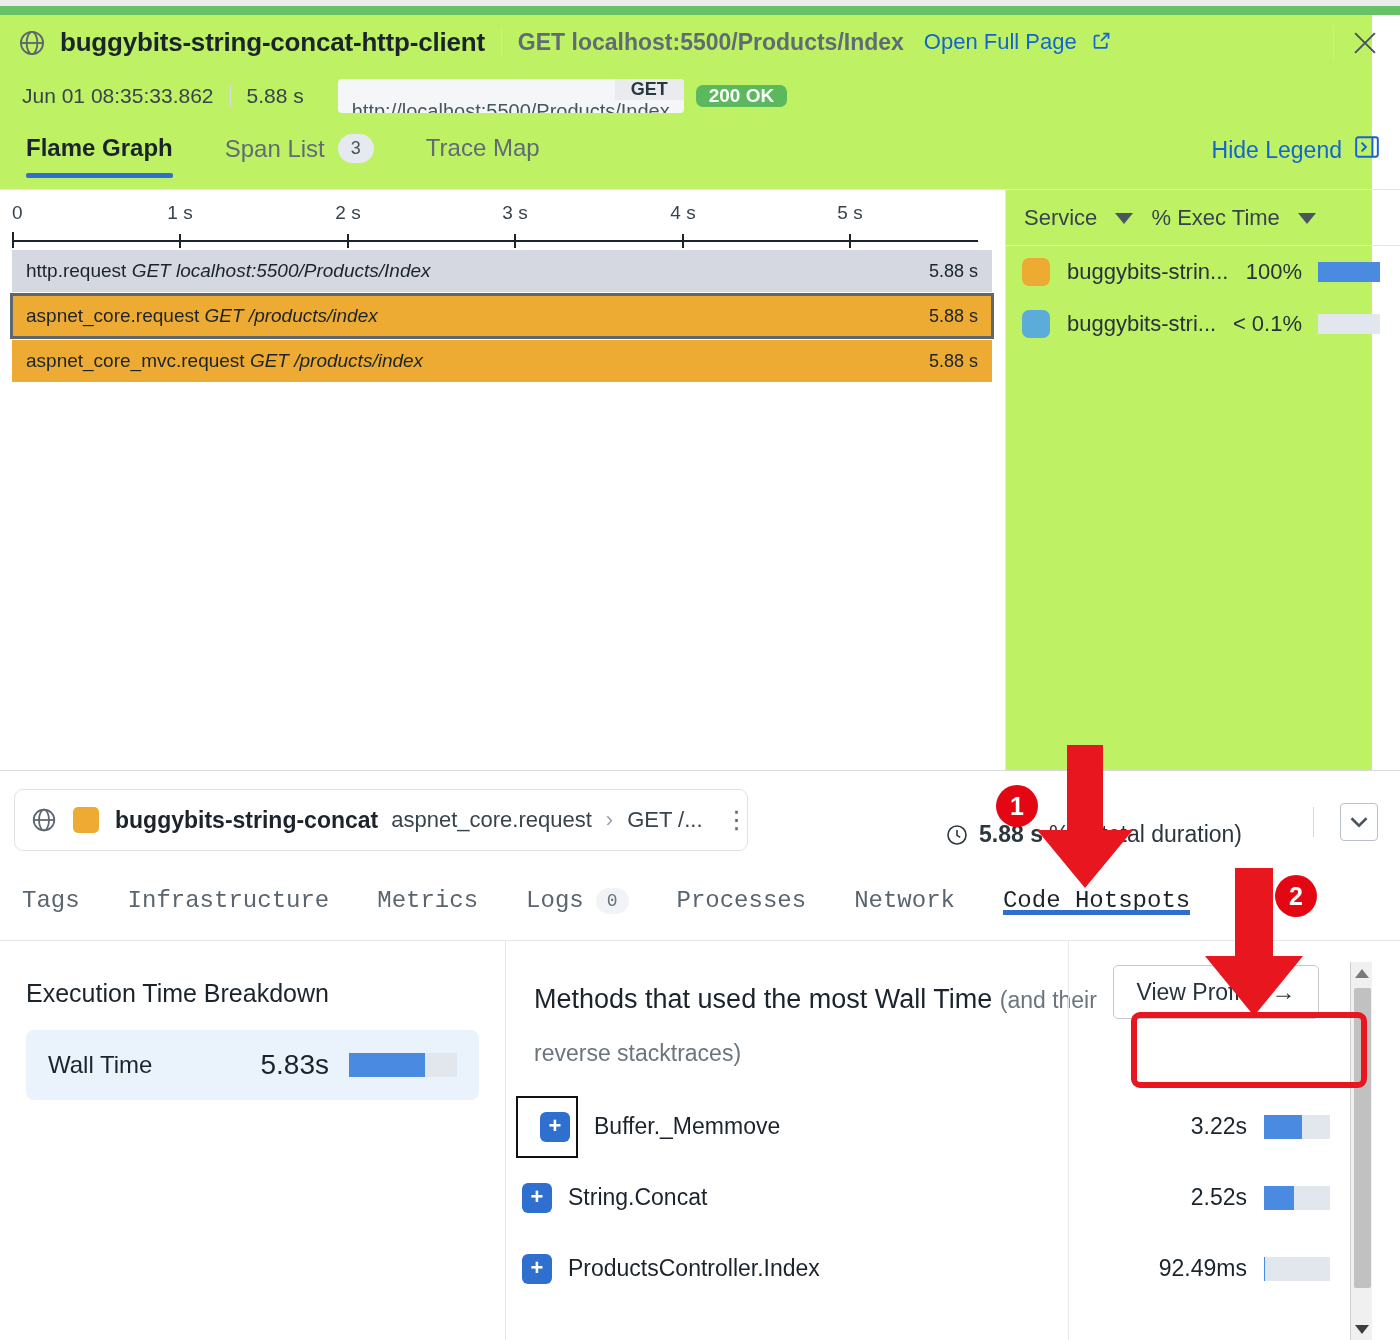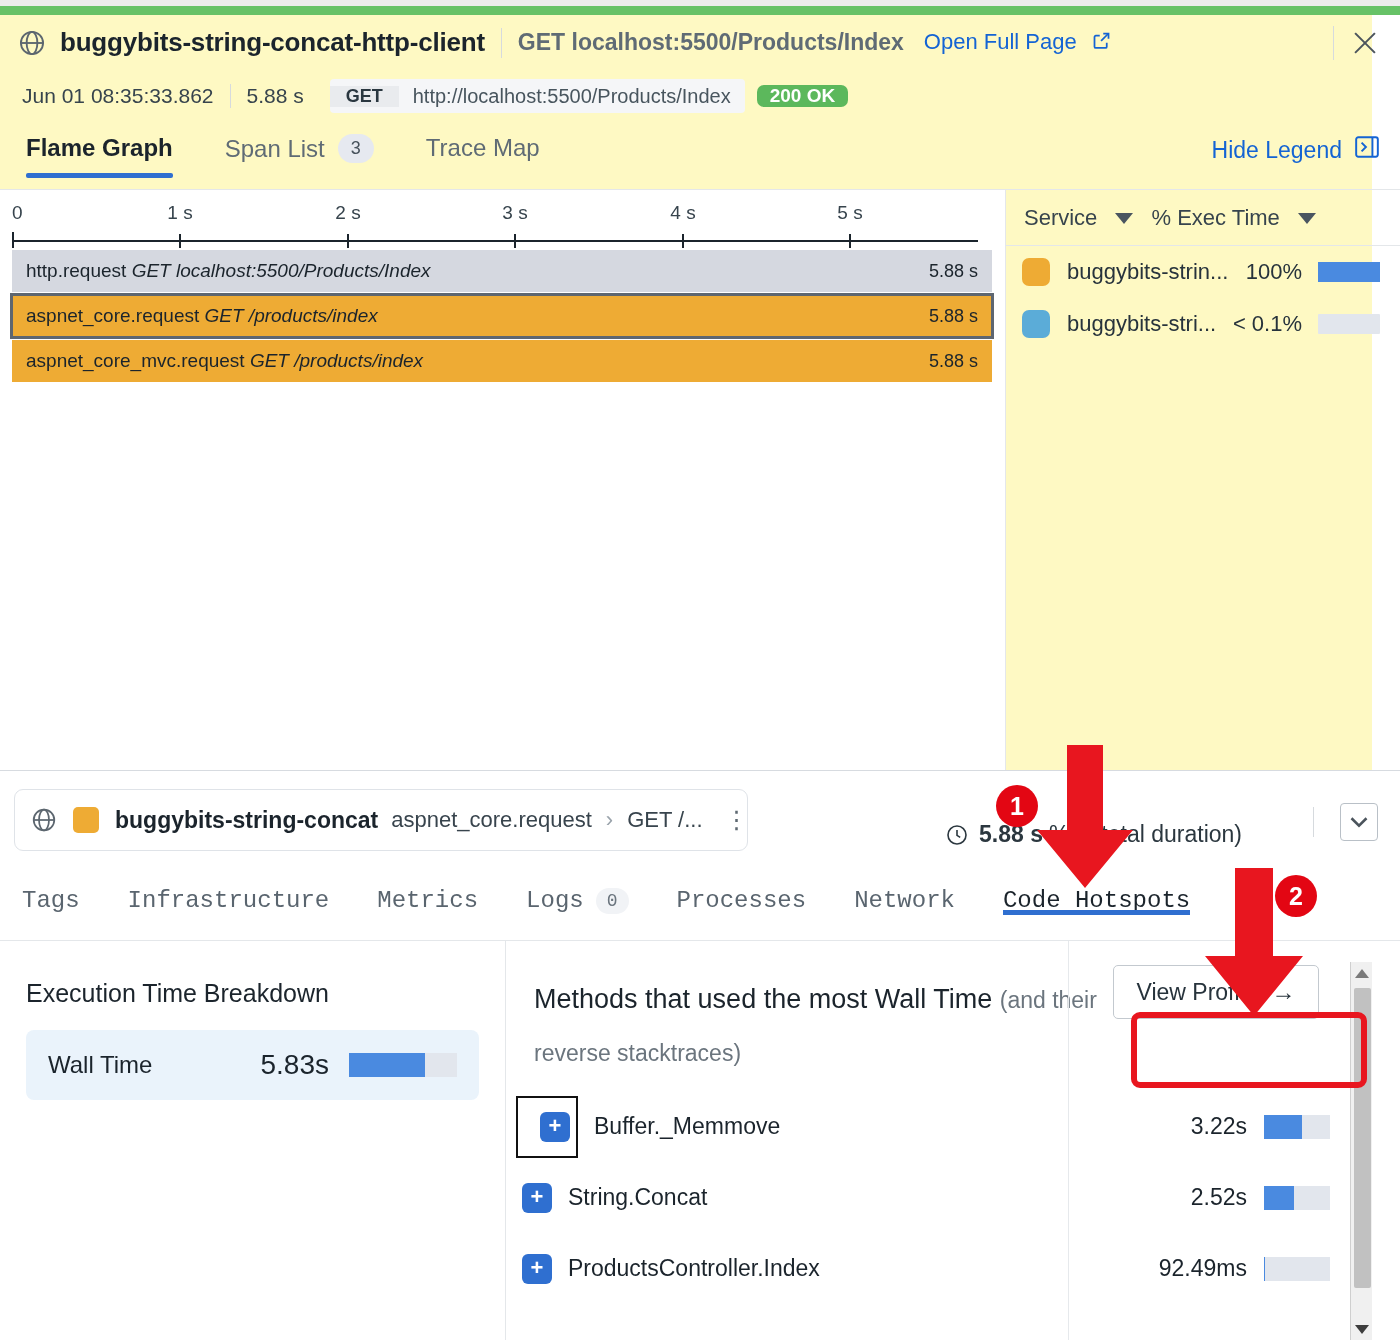--- a/index.html
+++ b/index.html
@@ -2,21 +2,21 @@
 <html><head>
 <meta charset="utf-8">
 <style>
   * { box-sizing: border-box; margin: 0; padding: 0; }
   html, body {
     width: 1400px; height: 1340px;
     font-family: "Liberation Sans", sans-serif;
     background: #ffffff;
     overflow: hidden;
   }
-  #page { position: relative; width: 1372px; height: 1340px; background:#fef9c3; }
+  #page { position: relative; width: 1372px; height: 1340px; background:#bef264; }
 
   
   .top-grey { position:absolute; left:0; top:0; width:1400px; height:6px; background:#ececec; }
   .top-green{ position:absolute; left:0; top:6px; width:1400px; height:9px; background:#67c267; }
 
   
   .hdr { position:absolute; left:0; top:15px; width:1400px; height:55px; display:flex; align-items:center; padding:0 18px; }
   .globe { width:28px; height:28px; flex:none; margin-right:14px; }
   .hdr-title { font-size:26px; font-weight:bold; color:#1b242c; letter-spacing:-0.2px; white-space:nowrap; }
   .hdr-sep { width:1px; height:30px; background:#d6dade; margin:0 16px; }
@@ -25,21 +25,21 @@
   .ext-icon { display:inline-block; vertical-align:-2px; margin-left:8px; }
   .hdr-spacer { flex:1 1 auto; }
   .hdr-sep2 { width:1px; height:34px; background:#d6dade; margin:0 14px 0 6px; }
   .close-x { width:34px; height:34px; cursor:pointer; }
 
   
   .meta { position:absolute; left:0; top:72px; width:1400px; height:48px; display:flex; align-items:center; padding:0 22px; }
   .meta-time { font-size:21px; color:#37444d; white-space:nowrap; }
   .meta-div { width:1px; height:24px; background:#d6dade; margin:0 16px; }
   .meta-dur { font-size:21px; color:#37444d; white-space:nowrap; }
-  .meta-url-wrap { display:flex; align-items:center; margin-left:26px; border-radius:4px; overflow:hidden; background:#f5f6f8; height:34px; }
+  .meta-url-wrap { display:flex; align-items:flex-end; margin-left:34px; border-radius:4px; overflow:hidden; background:#f5f6f8; height:34px;flex-direction:column; }
   .meta-method { display:flex; align-items:center; padding:0 16px; background:#e9ebee; font-size:18px; font-weight:bold; color:#2a3740; }
   .meta-url { display:flex; align-items:center; padding:0 14px; font-size:20px; color:#48555e; white-space:nowrap; }
   .meta-status { margin-left:12px; background:#5cb85c; color:#fff; font-weight:bold; font-size:19px; border-radius:7px; padding:0 13px; white-space:nowrap; }
 
   
   .tabs-row { position:absolute; left:0; top:128px; width:1400px; height:62px; border-bottom:1px solid #e4e7ea; display:flex; align-items:flex-start; padding-left:26px; }
   .tab { position:relative; font-size:24px; color:#5f6b75; padding:6px 0 0 0; margin-right:52px; cursor:pointer; white-space:nowrap; display:flex; align-items:center; }
   .tab.active { color:#1b242c; font-weight:bold; }
   .tab .underline { position:absolute; left:0; right:0; bottom:-16px; height:5px; background:#2f6fd0; border-radius:2px; }
   .pill { display:inline-block; margin-left:13px; background:#e6e9f0; color:#47525c; font-size:18px; border-radius:18px; padding:4px 13px; }

